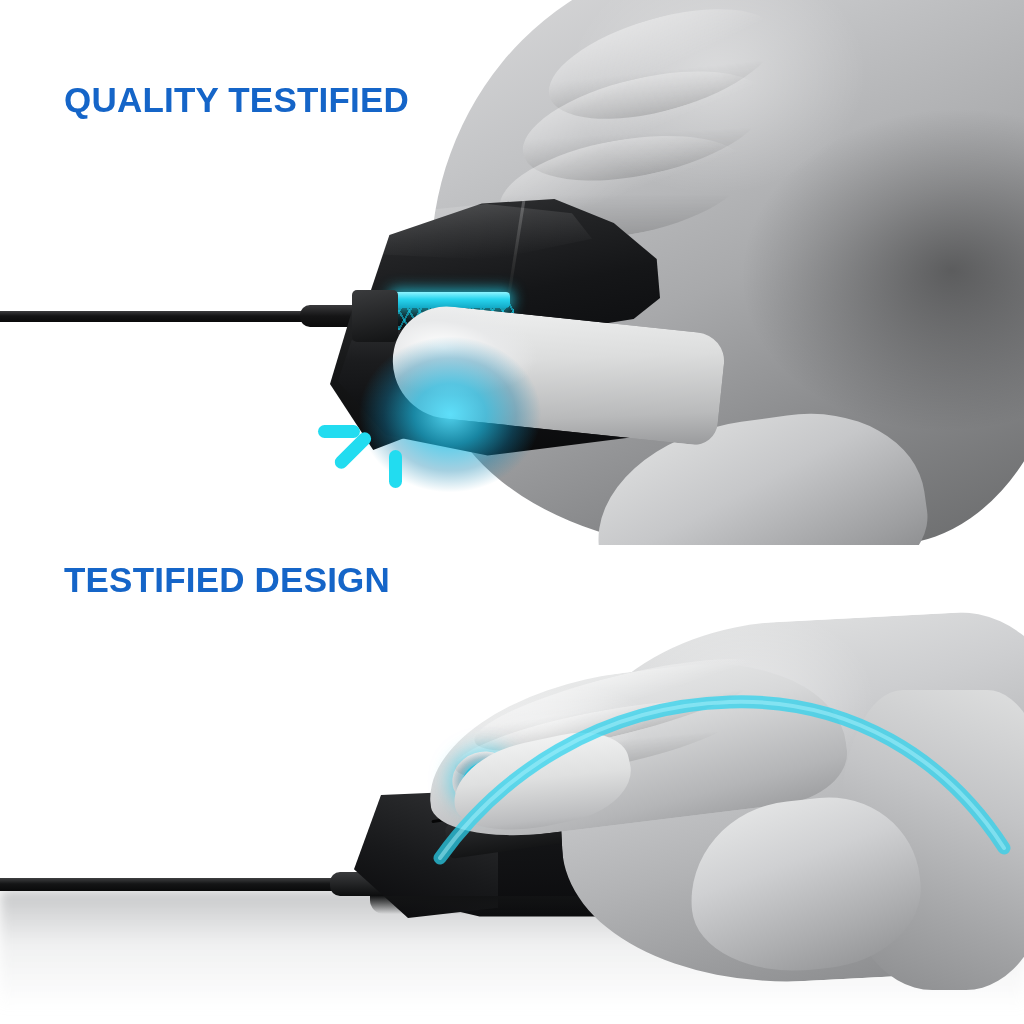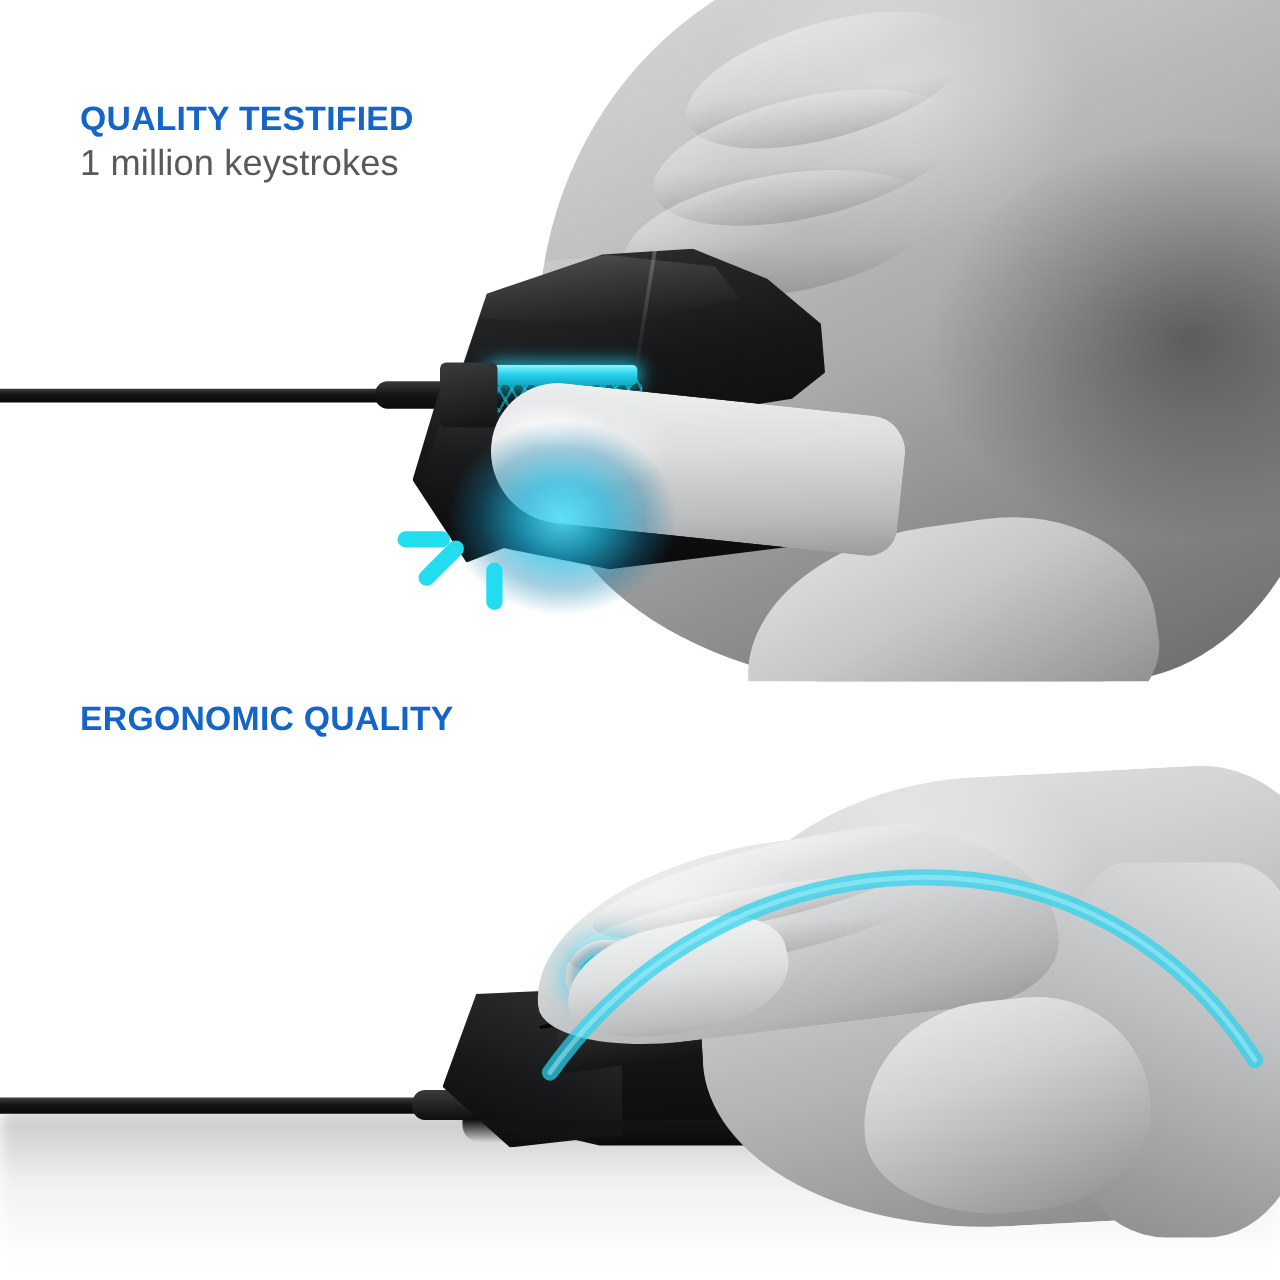--- a/index.html
+++ b/index.html
@@ -34,21 +34,21 @@
   
   .caption-block {
     position: absolute;
     z-index: 60;
     white-space: nowrap;
   }
   #caption-top    { left: 64px; top: 82px;  }
   #caption-bottom { left: 64px; top: 562px; }
 
   .caption-title {
-    font-size: 27px;
+    font-size: 35px;
     font-weight: bold;
     letter-spacing: 0.2px;
     line-height: 1.02;
     margin: 0 0 6px 0;
     color: #1565c8;
   }
   .caption-sub {
     font-size: 29px;
     font-weight: normal;
     letter-spacing: 0.1px;
@@ -454,20 +454,19 @@
     <div class="shape" id="bot-thumb"></div>
 
     <svg class="shape" id="bot-arc-overlay" viewBox="0 0 600 220">
       <path d="M10,196 C70,112 170,44 300,40 C420,36 516,96 574,186" fill="none" stroke="#2ad2ef" stroke-width="13" stroke-linecap="round" opacity="0.72"></path>
       <path d="M10,196 C70,112 170,44 300,40 C420,36 516,96 574,186" fill="none" stroke="#b6f6ff" stroke-width="4" stroke-linecap="round" opacity="0.45"></path>
     </svg>
   </div>
 
   <div class="caption-block" id="caption-top">
     <div class="caption-title">QUALITY TESTIFIED</div>
-    <div class="caption-sub">1 million keystrokes</div>
   </div>
 
   <div class="caption-block" id="caption-bottom">
-    <div class="caption-title">ERGONOMIC QUALITY</div>
+    <div class="caption-title">TESTIFIED DESIGN</div>
   </div>
 
 </div>
 
 </body></html>

